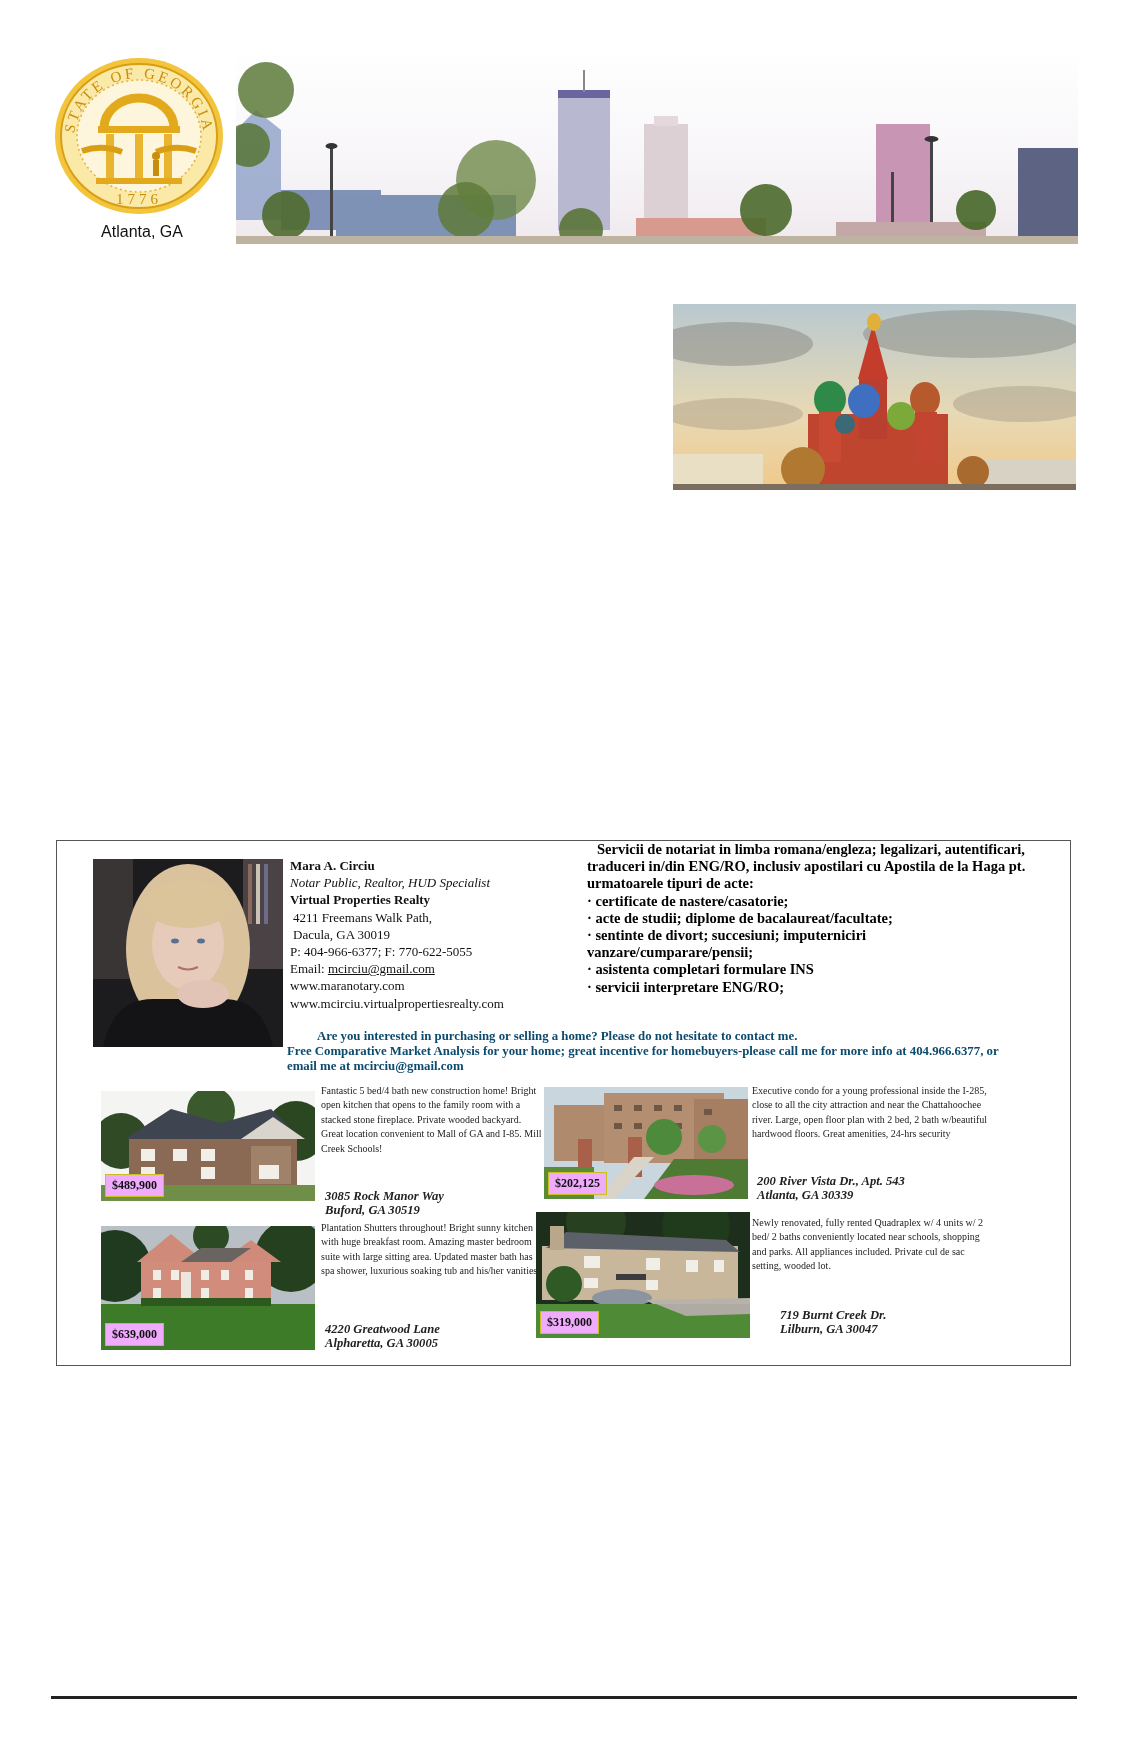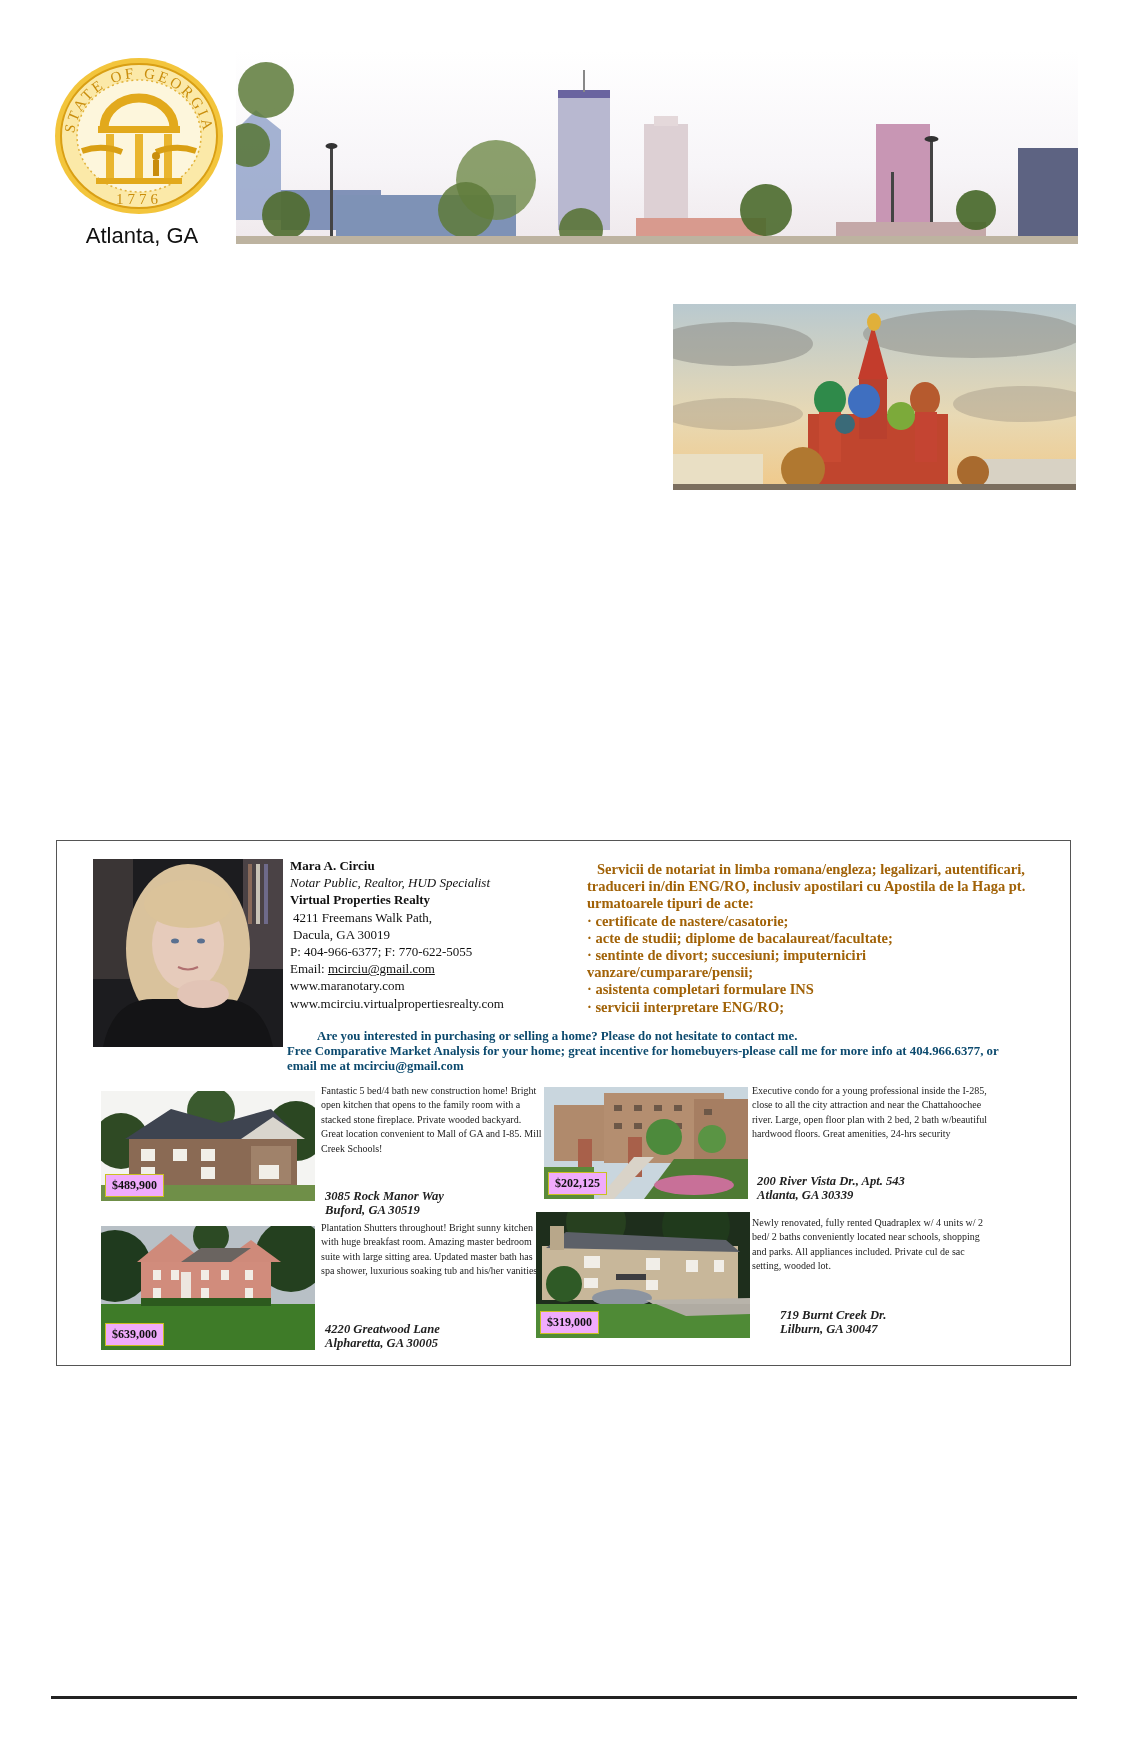--- a/index.html
+++ b/index.html
@@ -6,21 +6,21 @@
   html, body { width: 1122px; height: 1745px; background: #ffffff; overflow: hidden; }
   body { position: relative; font-family: "Liberation Serif", serif; color: #111; }
 
   
   .seal {
     position: absolute; left: 52px; top: 56px; width: 174px; height: 160px;
   }
   .seal svg { width: 174px; height: 160px; display: block; }
   .seal-caption {
     position: absolute; left: 52px; top: 223px; width: 180px; text-align: center;
-    font-family: "Liberation Sans", sans-serif; font-size: 22px; color: #111;
+    font-family: "Liberation Sans", sans-serif; font-size: 16px; color: #111;
   }
   .skyline {
     position: absolute; left: 236px; top: 50px; width: 842px; height: 194px; overflow: hidden;
     background: linear-gradient(#ffffff 0%, #f7f5f8 60%, #efe9ec 100%);
   }
   .skyline svg { width: 100%; height: 100%; display: block; }
 
   .moscow {
     position: absolute; left: 673px; top: 304px; width: 403px; height: 186px; overflow: hidden;
   }
@@ -41,22 +41,22 @@
     position: absolute; left: 233px; top: 16px; width: 300px;
     font-size: 13px; line-height: 17.2px; color: #111;
   }
   .agent-card .name { font-weight: bold; }
   .agent-card .title { font-style: italic; }
   .agent-card .company { font-weight: bold; }
   .agent-card .indent { padding-left: 3px; }
   .agent-card .email-link { text-decoration: underline; }
 
   .services {
-    position: absolute; left: 530px; top: 20px; width: 440px;
-    font-size: 14.5px; line-height: 17.2px; font-weight: bold; color: #a16207;
+    position: absolute; left: 530px; top: 0; width: 440px;
+    font-size: 14.5px; line-height: 17.2px; font-weight: bold; color: #000000;
   }
   .services .intro { text-indent: 10px; }
   .services ul { list-style: none; }
   .services li::before { content: "· "; }
 
   .cta {
     position: absolute; left: 230px; top: 188px; width: 720px;
     font-family: "Liberation Serif", serif; font-weight: bold; font-size: 12.8px; line-height: 15px;
     color: #0c4a6e;
   }

